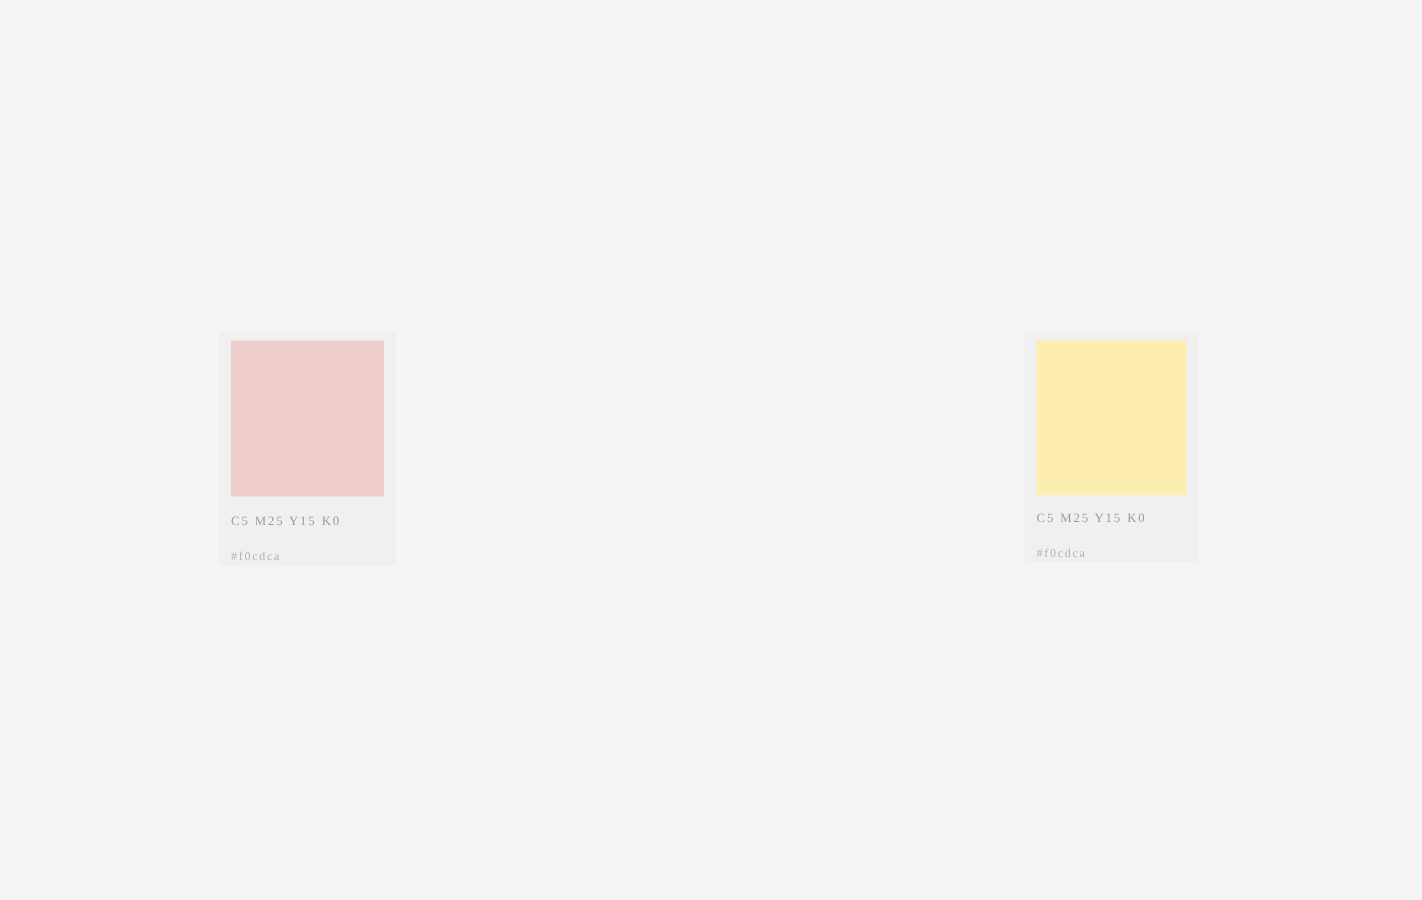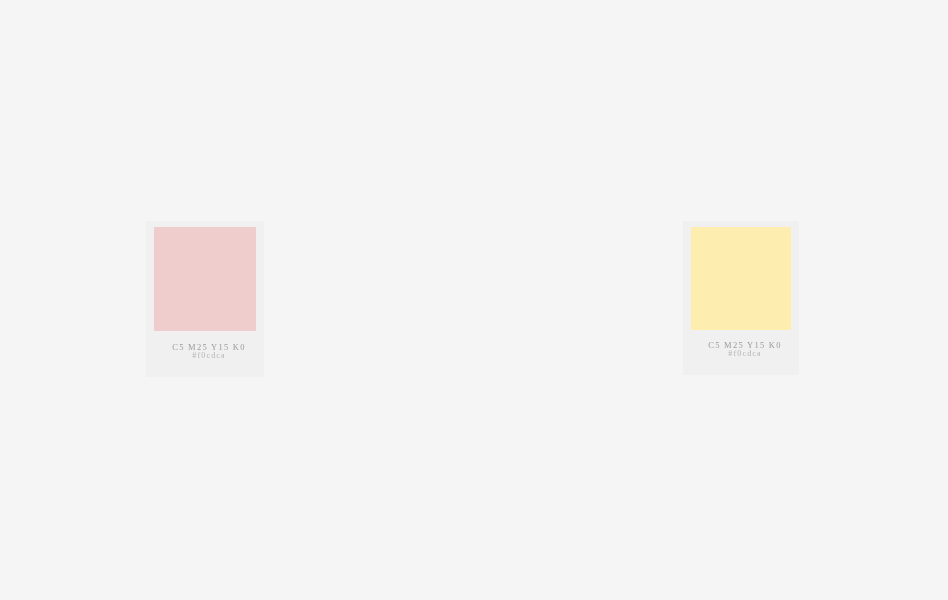--- a/index.html
+++ b/index.html
@@ -21,21 +21,20 @@
     width: 948px;
     height: 600px;
     background: #f5f5f6;
   }
 
   
   .swatch-card {
     position: absolute;
     background: #f0f0f0;
     box-sizing: border-box;
-    text-align: center;
   }
 
   .swatch-chip {
     position: absolute;
     display: block;
   }
 
   .swatch-meta {
     position: absolute;
     left: 0;
@@ -53,21 +52,21 @@
   }
 
   .swatch-hex {
     display: block;
     color: #b4b4b4;
     font-family: "Liberation Serif", "DejaVu Serif", serif;
     font-size: 8px;
     letter-spacing: 1.15px;
     line-height: 1;
     white-space: nowrap;
-    margin-top: 0;
+    margin-top: 15px;
   }
 </style>
 </head>
 <body style="background: rgb(245, 245, 246);">
 
 <div id="palette-stage" style="width: 948px; height: 600px; background: rgb(245, 245, 246);">
 
 <div class="swatch-card" style="left: 146px; top: 221px; width: 118px; height: 156px; background: rgb(240, 240, 240);">
       <div class="swatch-chip" title="#f0cdca" style="left: 8px; top: 6px; width: 102px; height: 104px; background: rgb(240, 205, 205);"></div>
       <div class="swatch-meta" style="left: 8px; top: 122px;">

